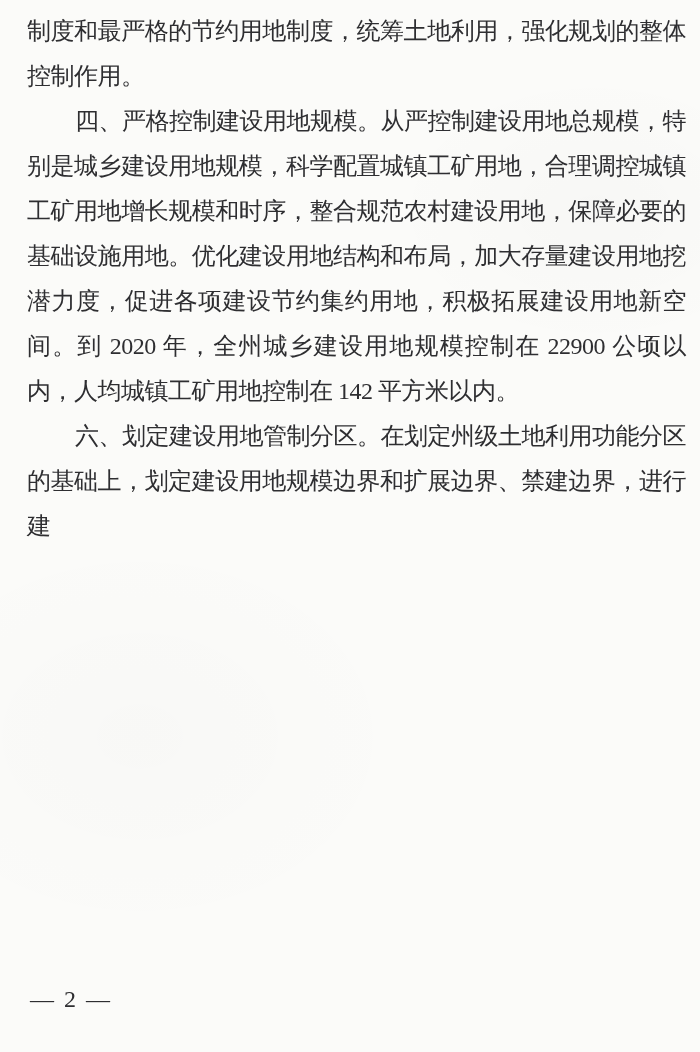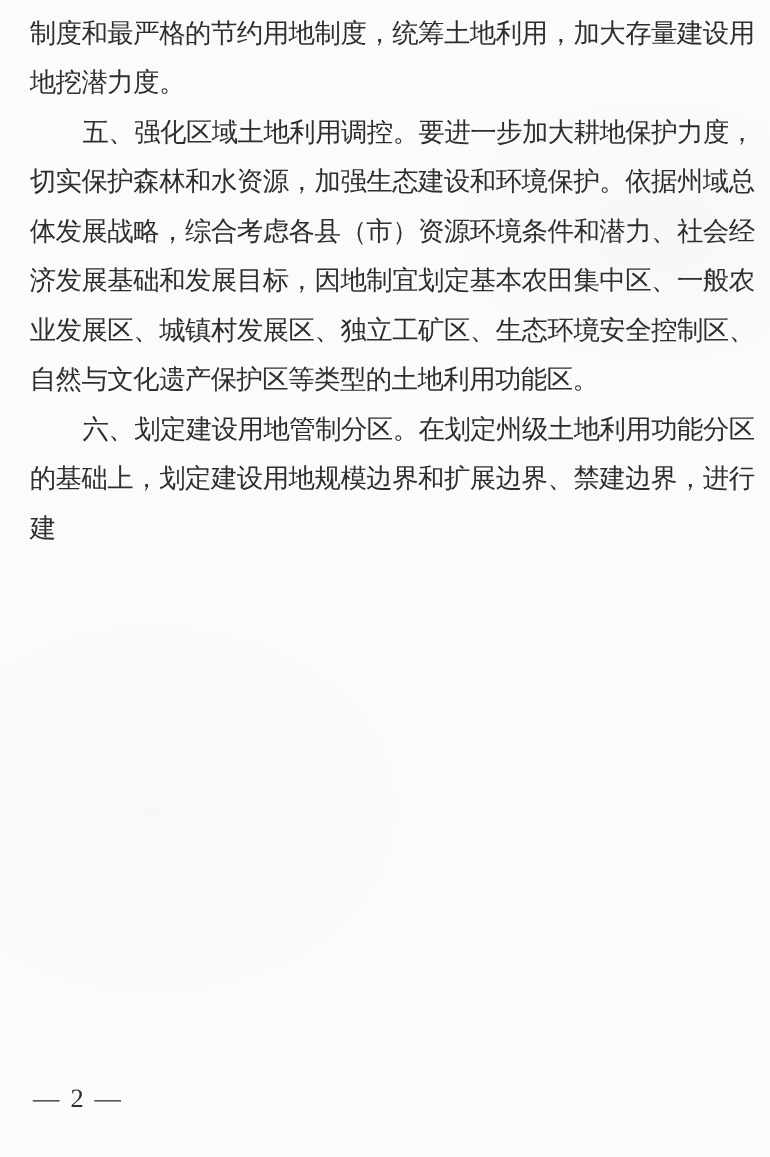--- a/index.html
+++ b/index.html
@@ -45,18 +45,18 @@
     font-size: 24px;
     letter-spacing: 2px;
     color: #2e2e31;
   }
 </style>
 </head>
 <body>
 
 <div class="page">
   <div class="doc-text">
-    <p class="continuation">制度和最严格的节约用地制度，统筹土地利用，加大存量建设用地挖潜力度。</p>
-    <p>五、强化区域土地利用调控。要进一步加大耕地保护力度，切实保护森林和水资源，加强生态建设和环境保护。依据州域总体发展战略，综合考虑各县（市）资源环境条件和潜力、社会经济发展基础和发展目标，因地制宜划定基本农田集中区、一般农业发展区、城镇村发展区、独立工矿区、生态环境安全控制区、自然与文化遗产保护区等类型的土地利用功能区。</p>
+    <p class="continuation">制度和最严格的节约用地制度，统筹土地利用，强化规划的整体控制作用。</p>
+    <p>四、严格控制建设用地规模。从严控制建设用地总规模，特别是城乡建设用地规模，科学配置城镇工矿用地，合理调控城镇工矿用地增长规模和时序，整合规范农村建设用地，保障必要的基础设施用地。优化建设用地结构和布局，加大存量建设用地挖潜力度，促进各项建设节约集约用地，积极拓展建设用地新空间。到 2020 年，全州城乡建设用地规模控制在 22900 公顷以内，人均城镇工矿用地控制在 142 平方米以内。</p>
     <p>六、划定建设用地管制分区。在划定州级土地利用功能分区的基础上，划定建设用地规模边界和扩展边界、禁建边界，进行建</p>
   </div>
   <div class="page-footer">— 2 —</div>
 </div>
 
 </body></html>

